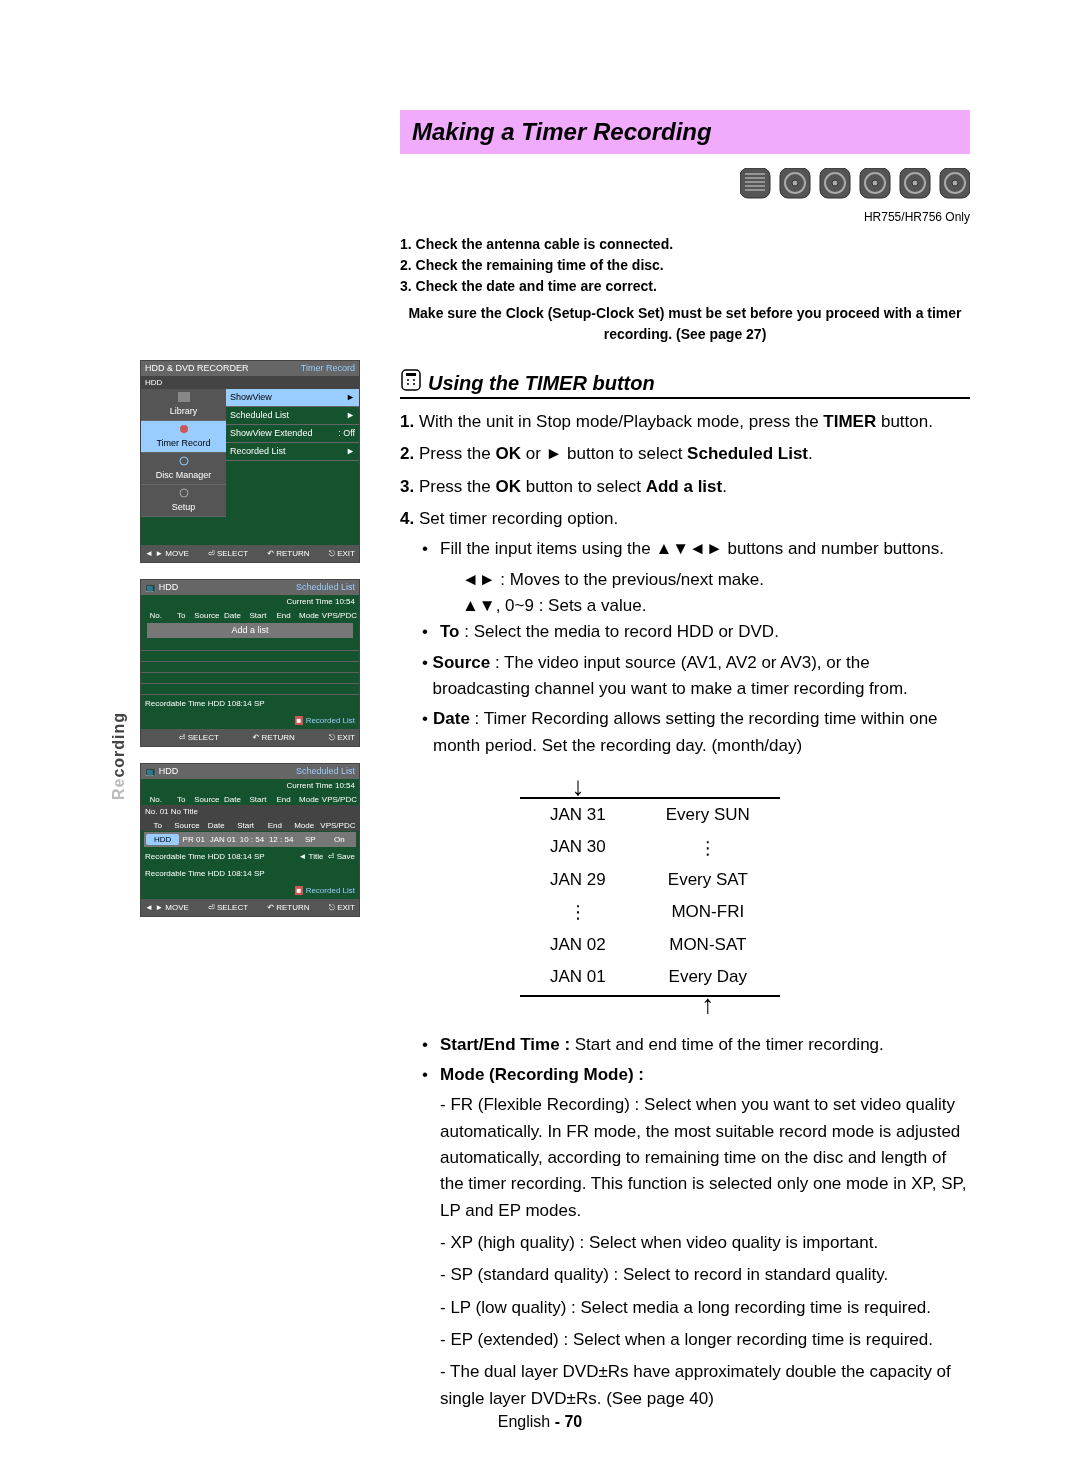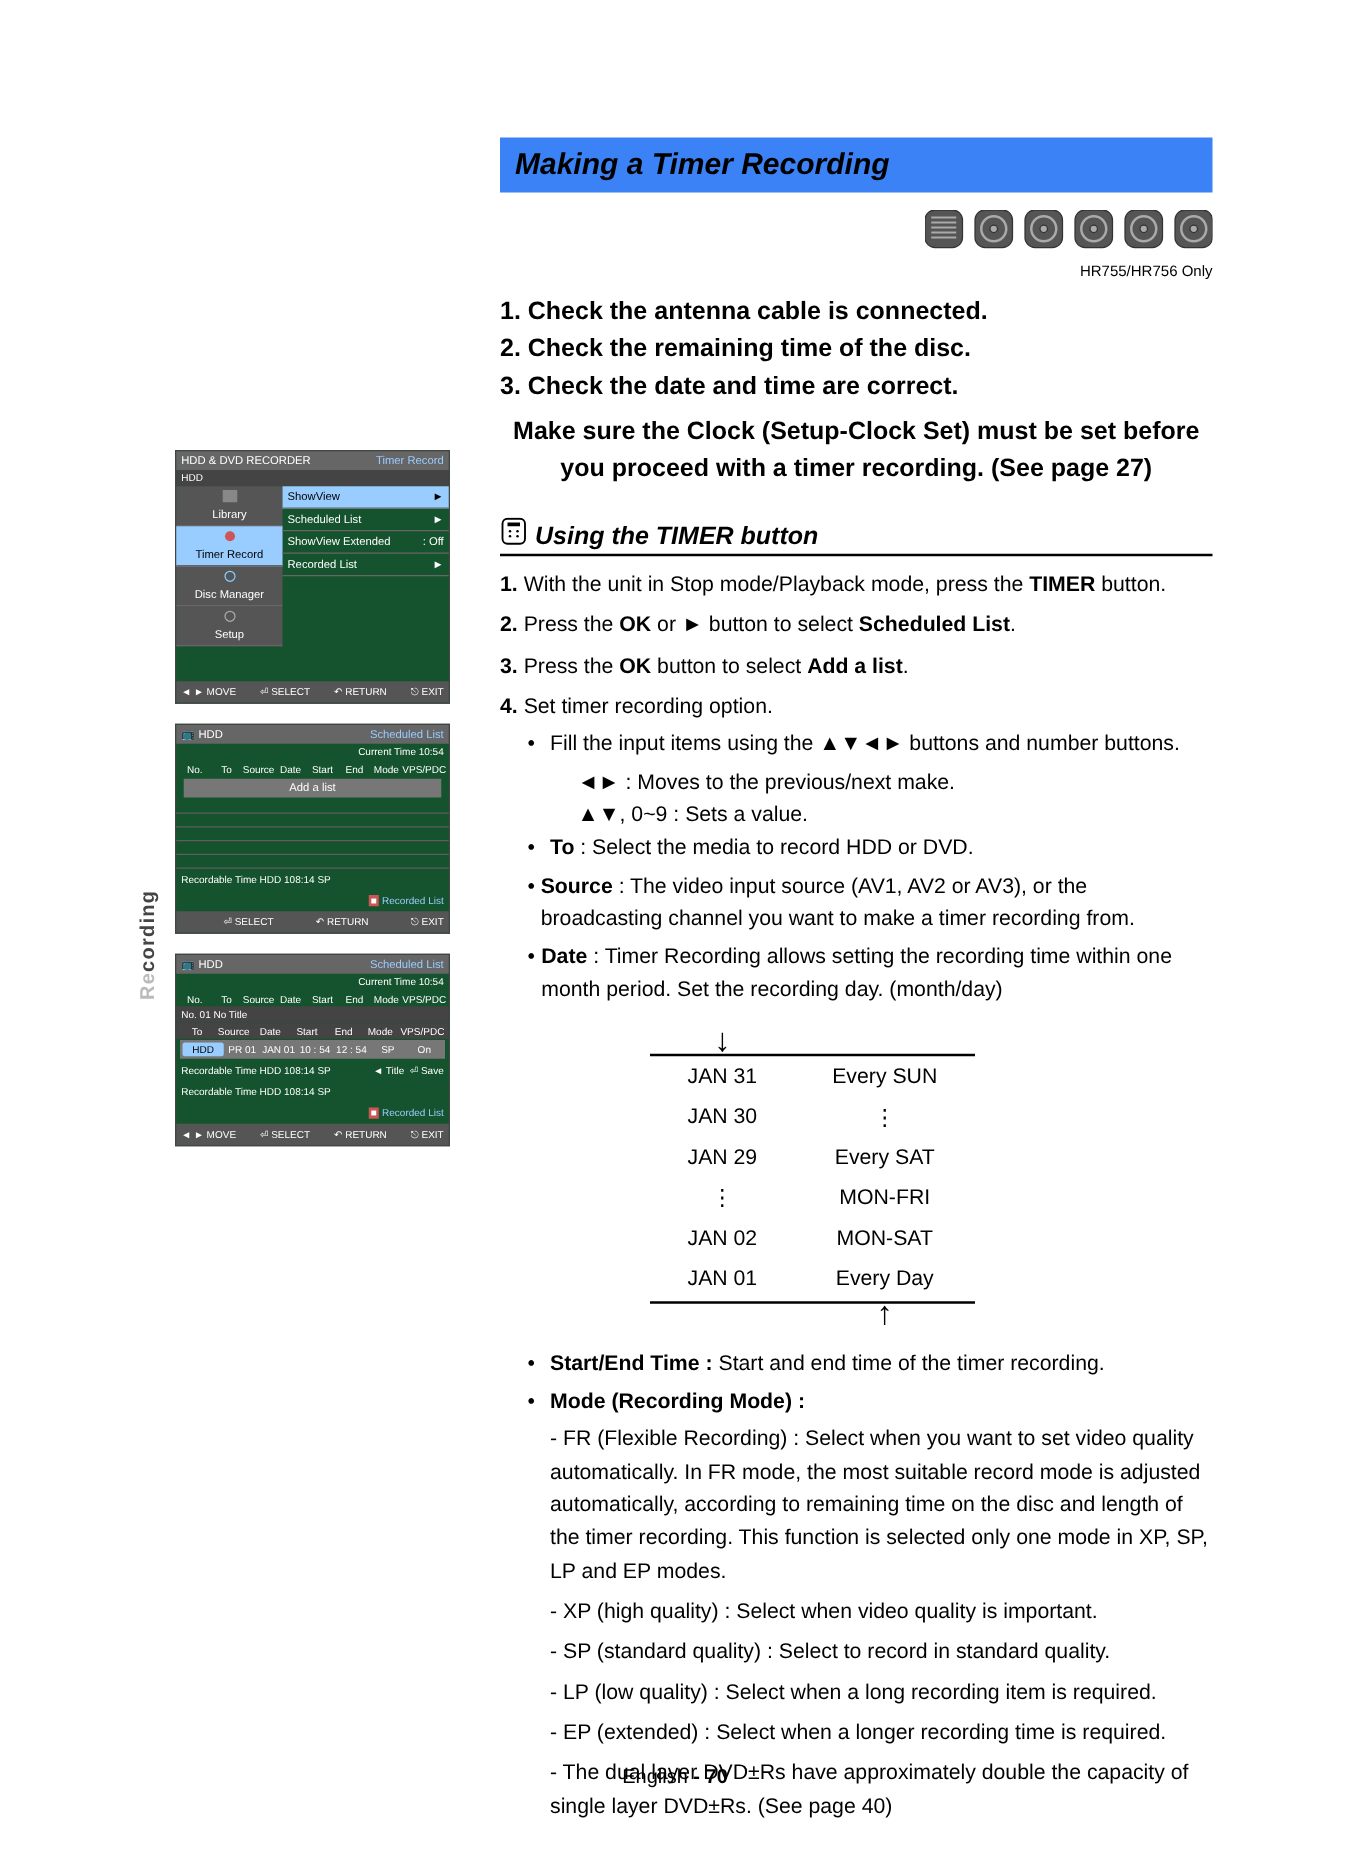--- a/index.html
+++ b/index.html
@@ -13,28 +13,28 @@
   }
   .side-tab {
     position:absolute; left:110px; top:800px;
     transform:rotate(-90deg); transform-origin:left top;
     font-weight:bold; letter-spacing:1px; font-size:16px;
     color:#444;
   }
   .side-tab .light{ color:#bbb; }
   .main { margin-left:260px; }
   .title-bar {
-    background:#3b82f6; color:#000; font-weight:bold;
+    background:#f0abfc; color:#000; font-weight:bold;
     font-size:24px; padding:8px 12px; margin-bottom:14px;
     font-style:italic;
   }
   .disc-icons { text-align:right; margin-bottom:0; }
   .disc-icons svg { vertical-align:bottom; }
   .disc-note { text-align:right; font-size:12px; margin:2px 0 10px; }
-  .bold-list { font-weight:bold; font-size:20px; line-height:1.5; margin-bottom:16px;}
+  .bold-list { font-weight:bold; font-size:14px; line-height:1.5; margin-bottom:16px;}
   .section-head {
     border-bottom:2px solid #000; border-top:none; padding-bottom:2px;
     margin-top:24px; margin-bottom:10px; display:flex; align-items:flex-end;
   }
   .section-head .icon { margin-right:6px; }
   .section-head .txt { font-weight:bold; font-style:italic; font-size:20px; }
   .steps { font-size:17px; line-height:1.55; }
   .steps .num { font-weight:bold; }
   .steps .b { font-weight:bold; }
   .bullets { margin-left:22px; }
@@ -251,21 +251,21 @@
             <span class="txt"><span class="b">Start/End Time :</span><span> Start and end time of the timer recording.</span></span>
           </div>
         <div class="row">
             <span class="dot">•</span>
             <span class="txt b">Mode (Recording Mode) :</span>
           </div>
         <div style="margin-left:18px;">
           <div style="margin-bottom:6px;">- FR (Flexible Recording) : Select when you want to set video quality automatically. In FR mode, the most suitable record mode is adjusted automatically, according to remaining time on the disc and length of the timer recording. This function is selected only one mode in XP, SP, LP and EP modes.</div>
           <div style="margin-bottom:6px;">- XP (high quality) : Select when video quality is important.</div>
           <div style="margin-bottom:6px;">- SP (standard quality) : Select to record in standard quality.</div>
-          <div style="margin-bottom:6px;">- LP (low quality) : Select when a long recording item is required.</div>
+          <div style="margin-bottom:6px;">- LP (low quality) : Select media a long recording time is required.</div>
           <div style="margin-bottom:6px;">- EP (extended) : Select when a longer recording time is required.</div>
           <div>- The dual layer DVD±Rs have approximately double the capacity of single layer DVD±Rs. (See page 40)</div>
         </div>
       </div>
     </div>
   </div>
 
   <div class="screenshots">
 
     <div class="mini">

